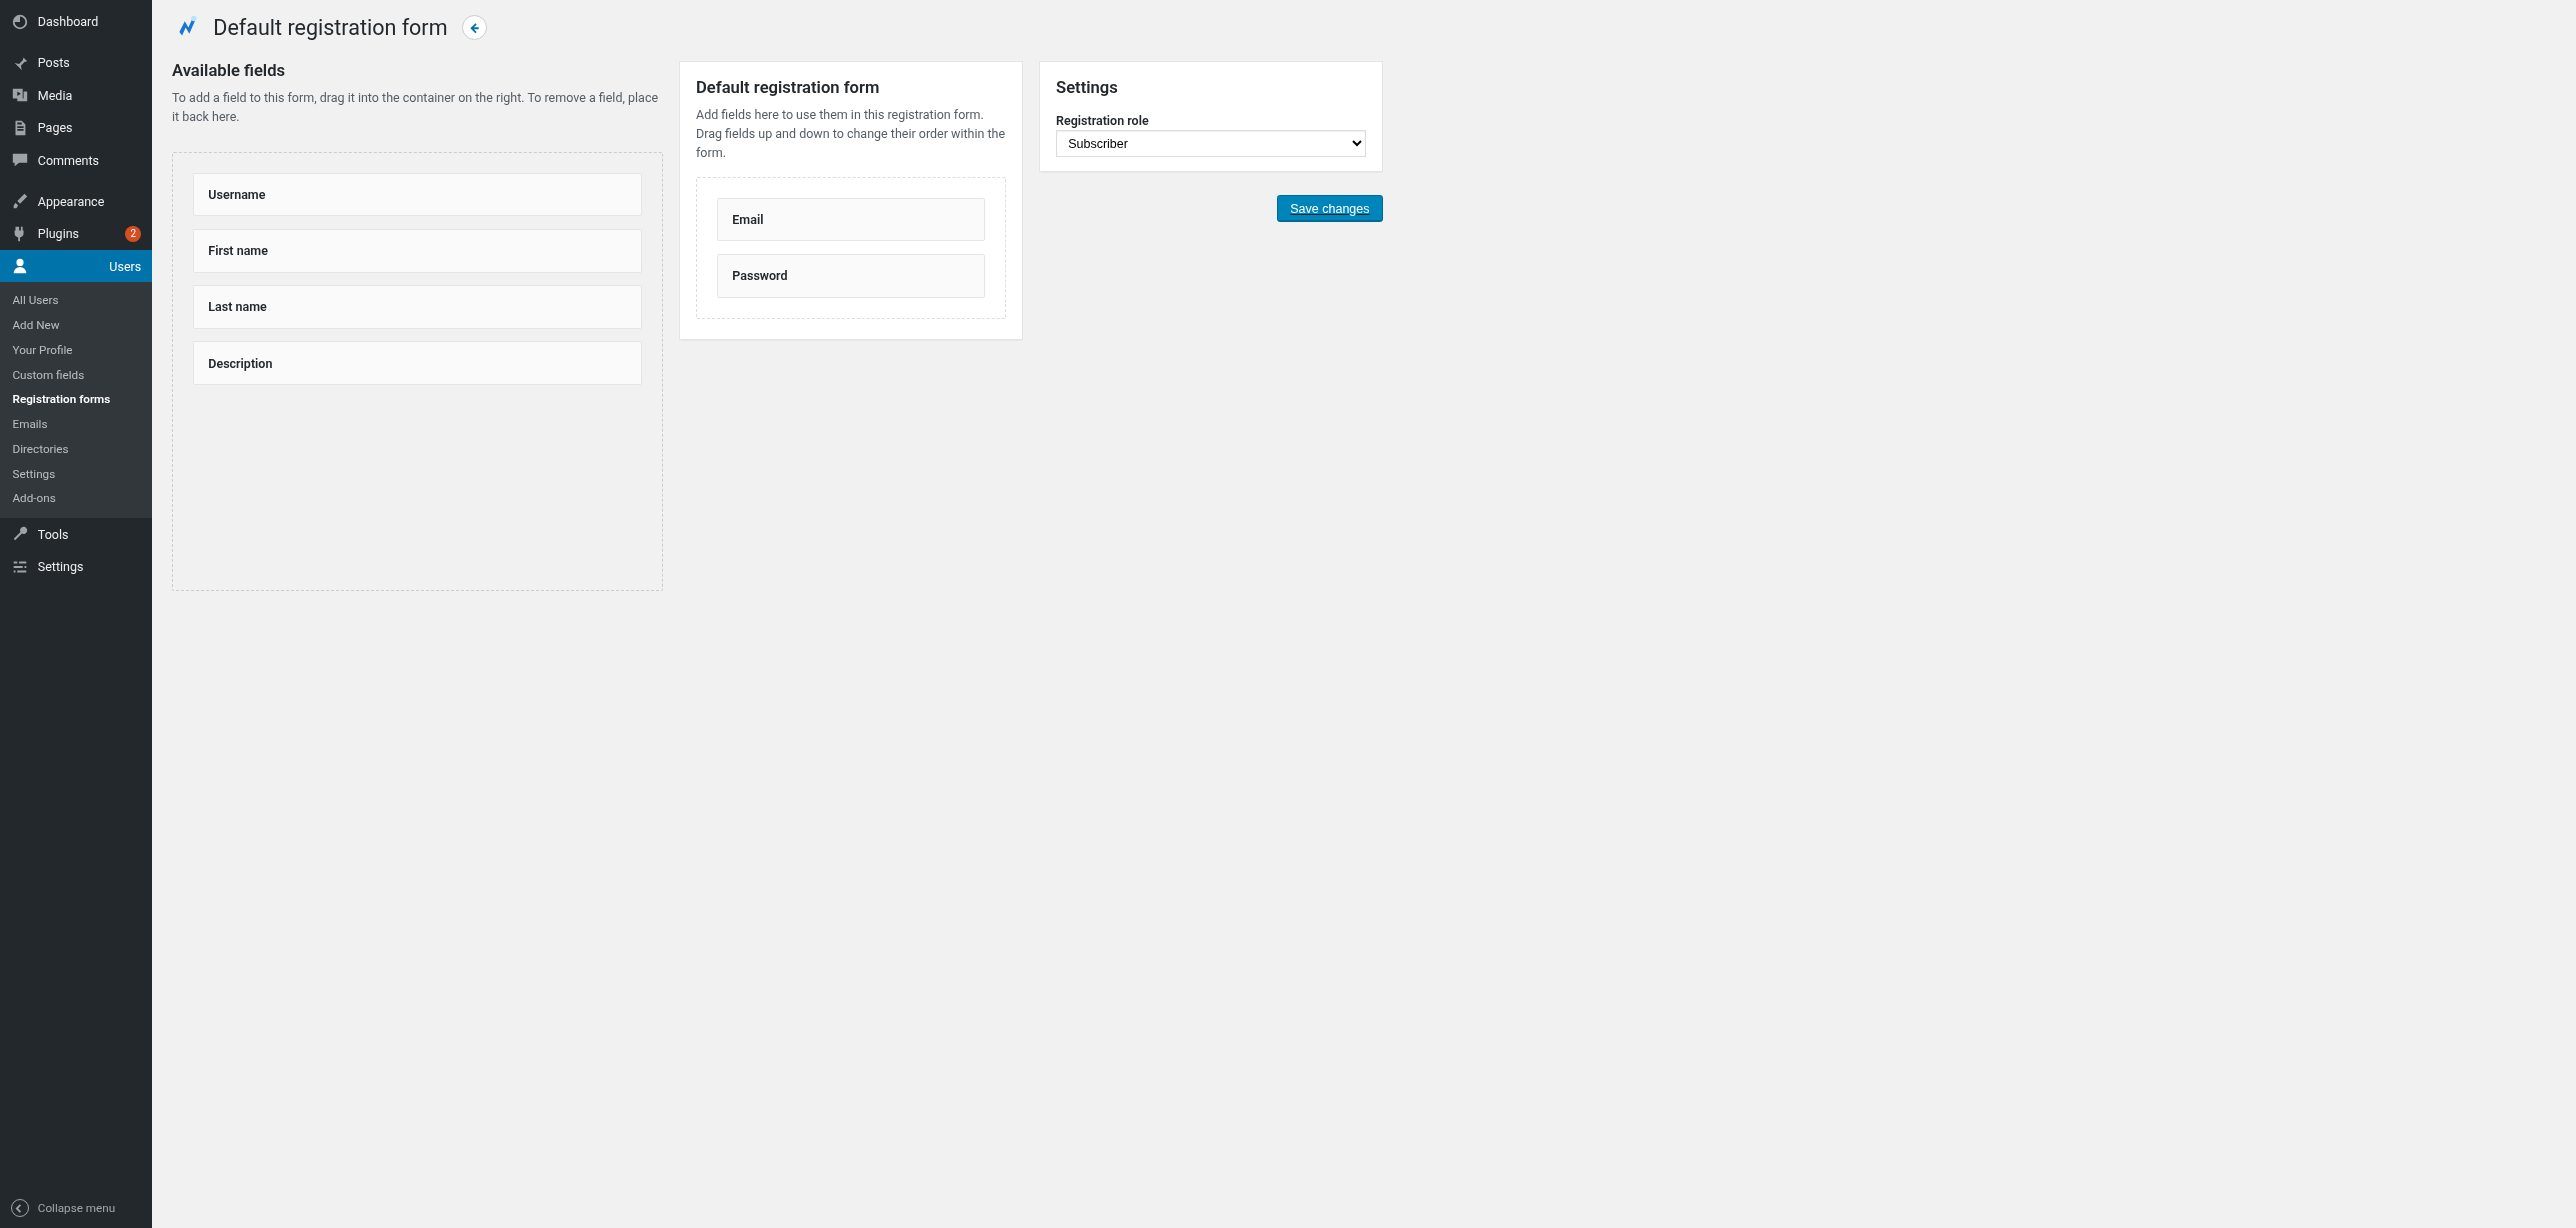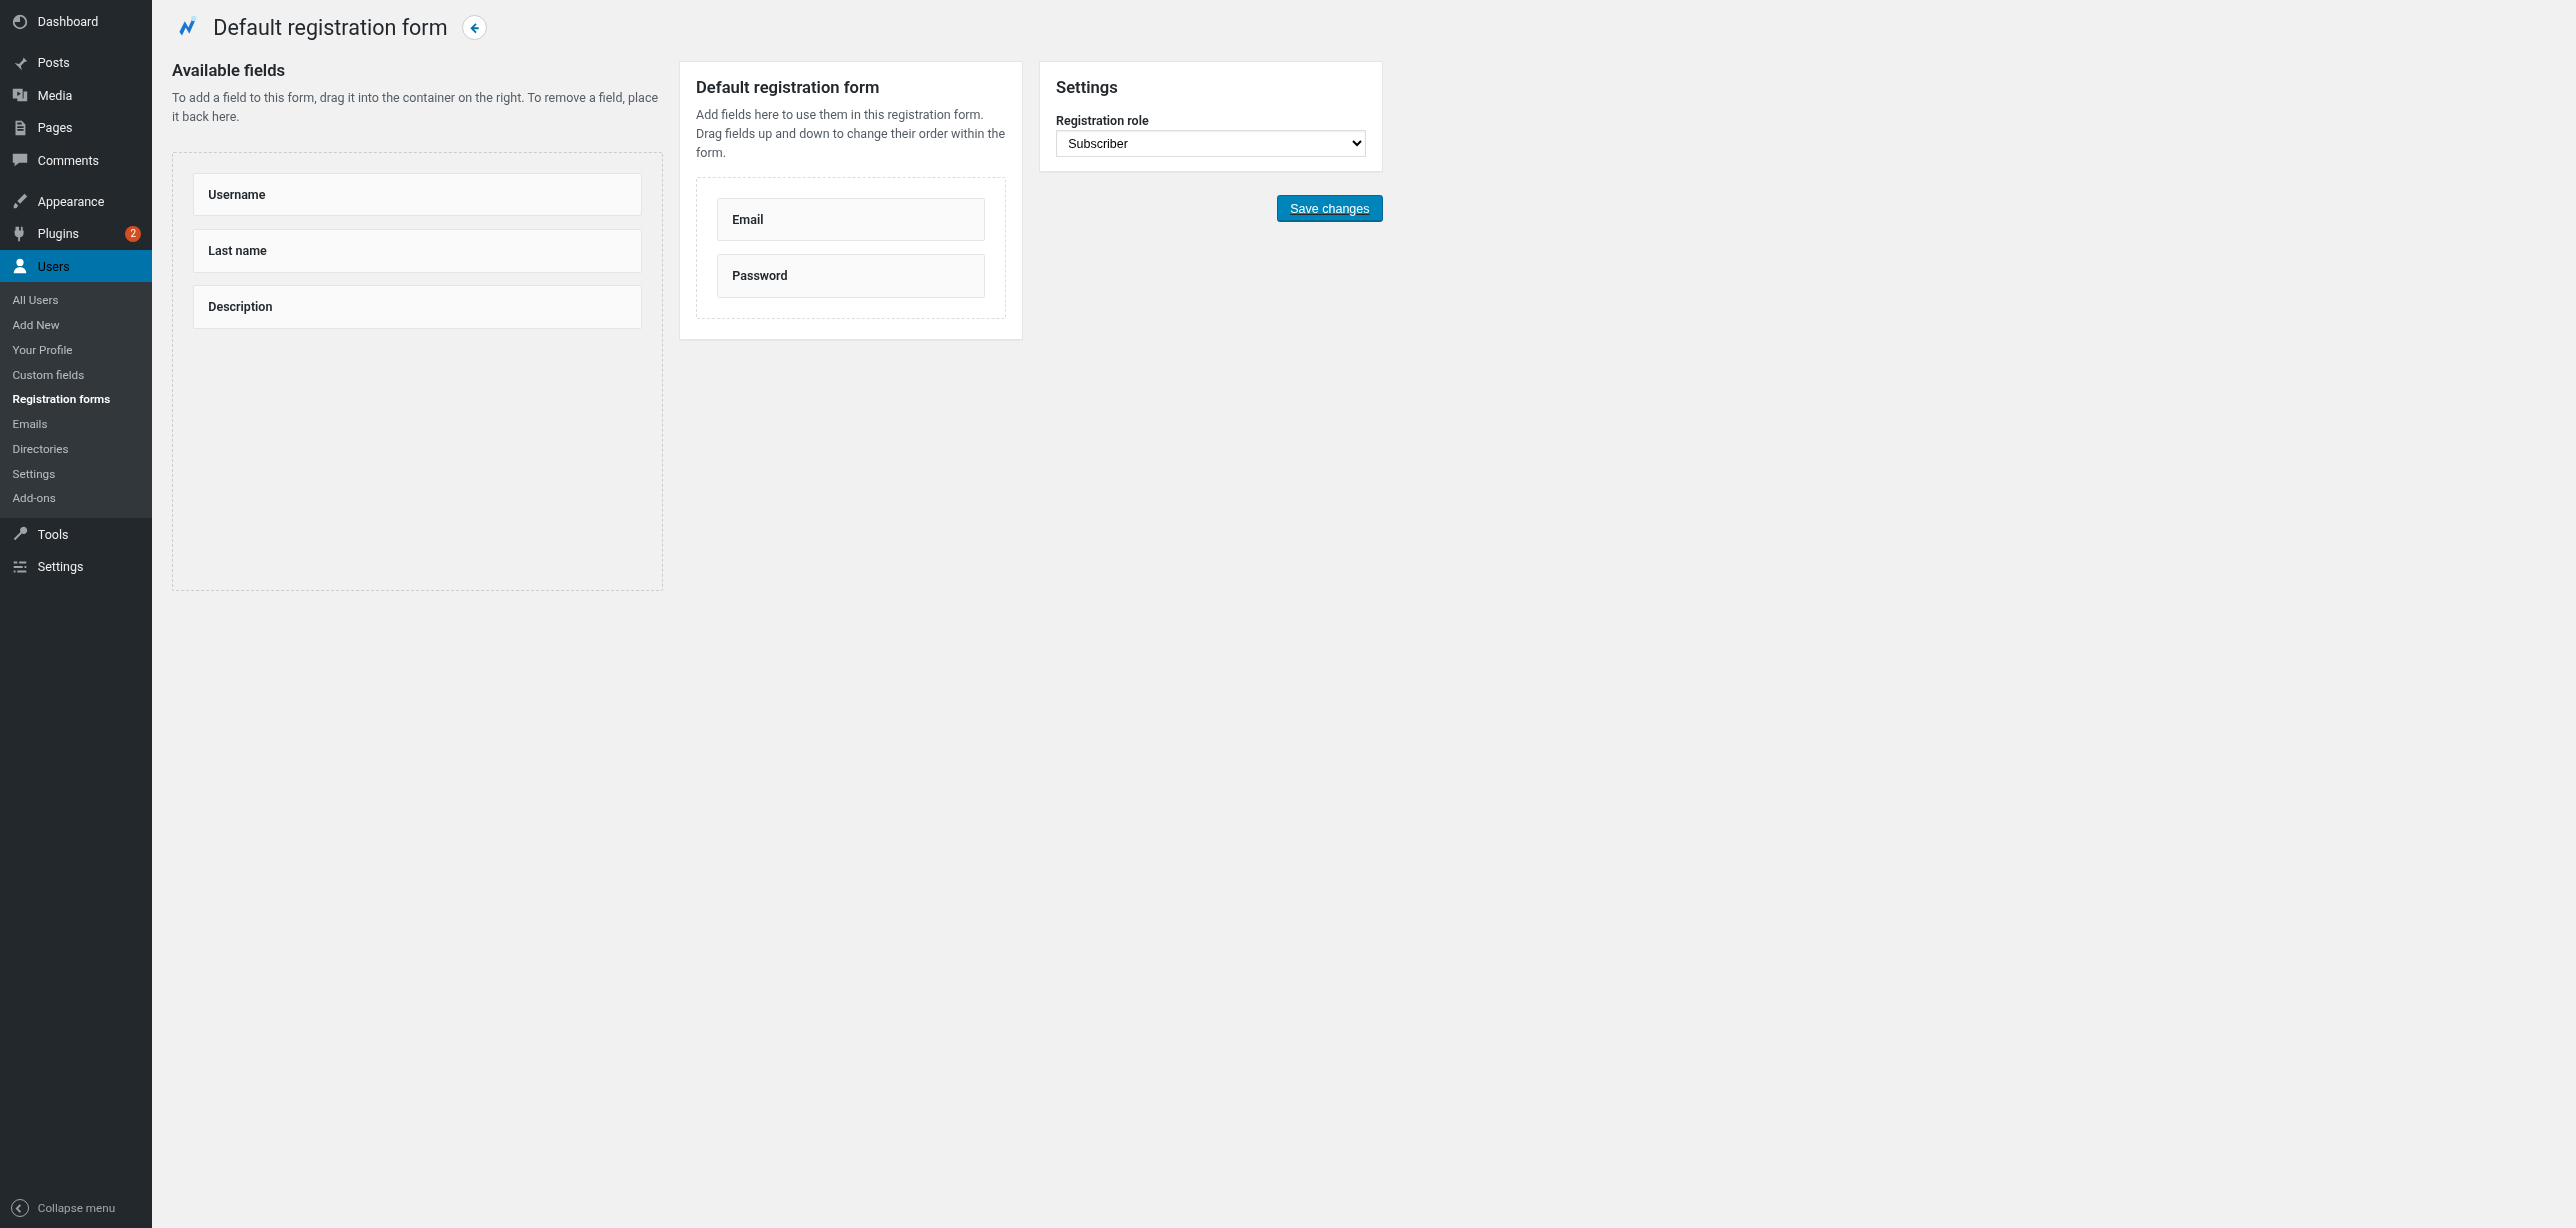--- a/index.html
+++ b/index.html
@@ -28,21 +28,22 @@
     display: flex;
     align-items: center;
     gap: 9px;
     padding: 7.2px 10.8px;
     color: #eee;
     cursor: pointer;
     position: relative;
   }
   .sidebar .item.active {
     background: #0073aa;
-    color: #000000;
+    color: #ffffff;
+    text-align: right;
   }
   .sidebar .item.active::after {
     content: "";
     position: absolute;
     right: -7.2px;
     top: 50%;
     margin-top: -7.2px;
     border: 7.2px solid transparent;
     border-right-color: #f1f1f1;
   }
@@ -364,20 +365,21 @@
     </button>
   </div>
 
   <div class="cols">
 
     <section class="col-avail">
       <h2 class="panel-title">Available fields</h2>
       <p class="panel-desc">To add a field to this form, drag it into the container on the right. To remove a field, place it back here.</p>
       <div class="avail-box">
         <div class="field-chip">Username</div>
+        <div class="field-chip">First name</div>
         <div class="field-chip">Last name</div>
         <div class="field-chip">Description</div>
       </div>
     </section>
 
     <section class="col-form">
       <div class="card">
         <h2 class="panel-title">Default registration form</h2>
         <p class="panel-desc">Add fields here to use them in this registration form. Drag fields up and down to change their order within the form.</p>
         <div class="form-drop">

